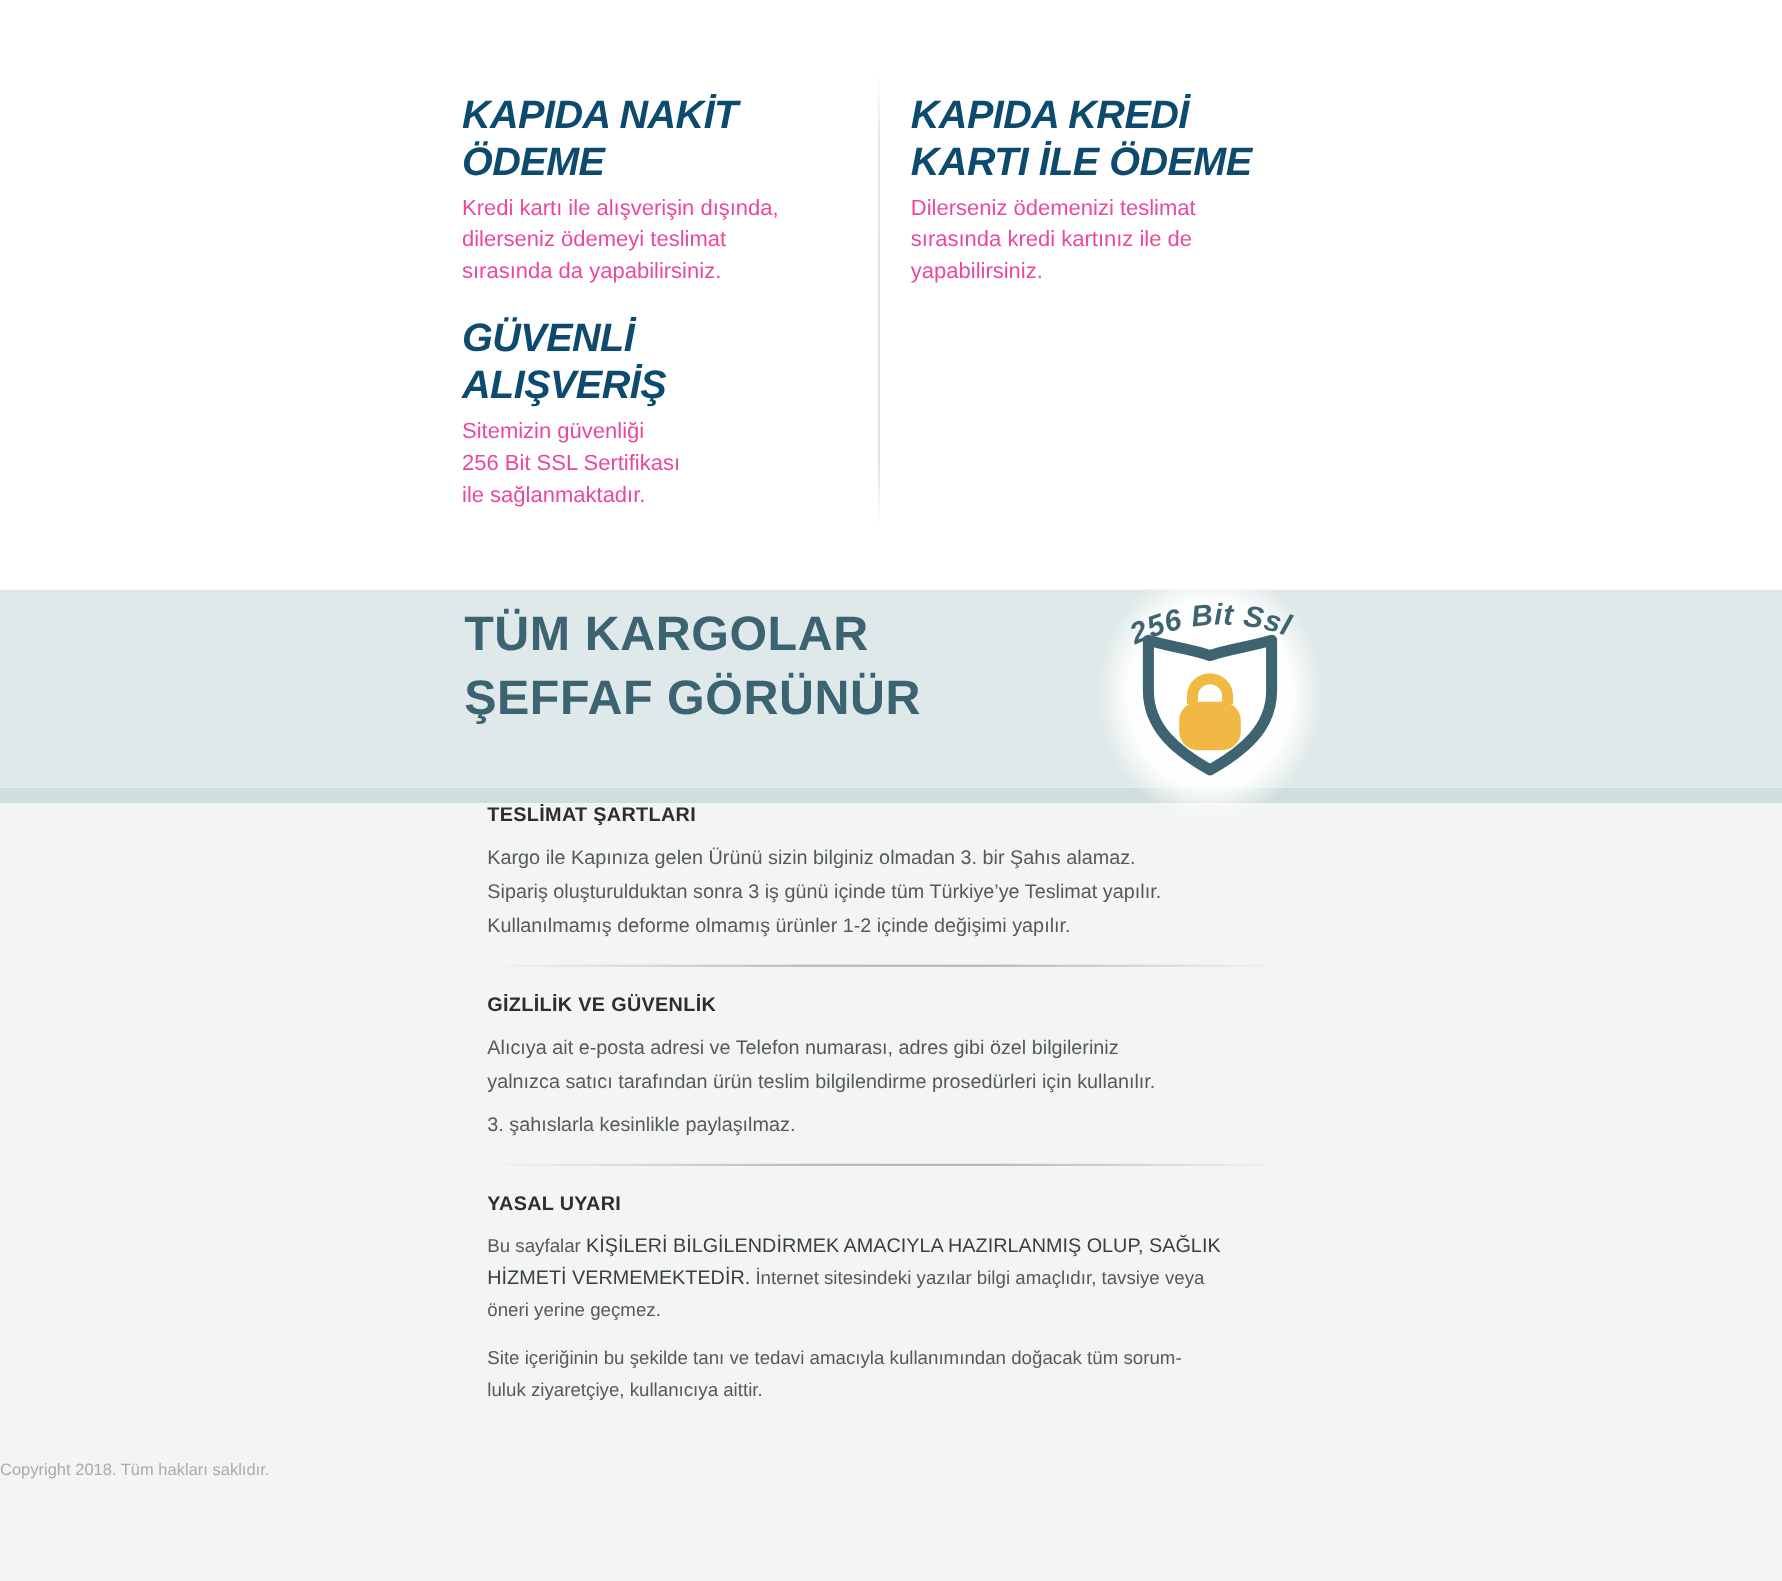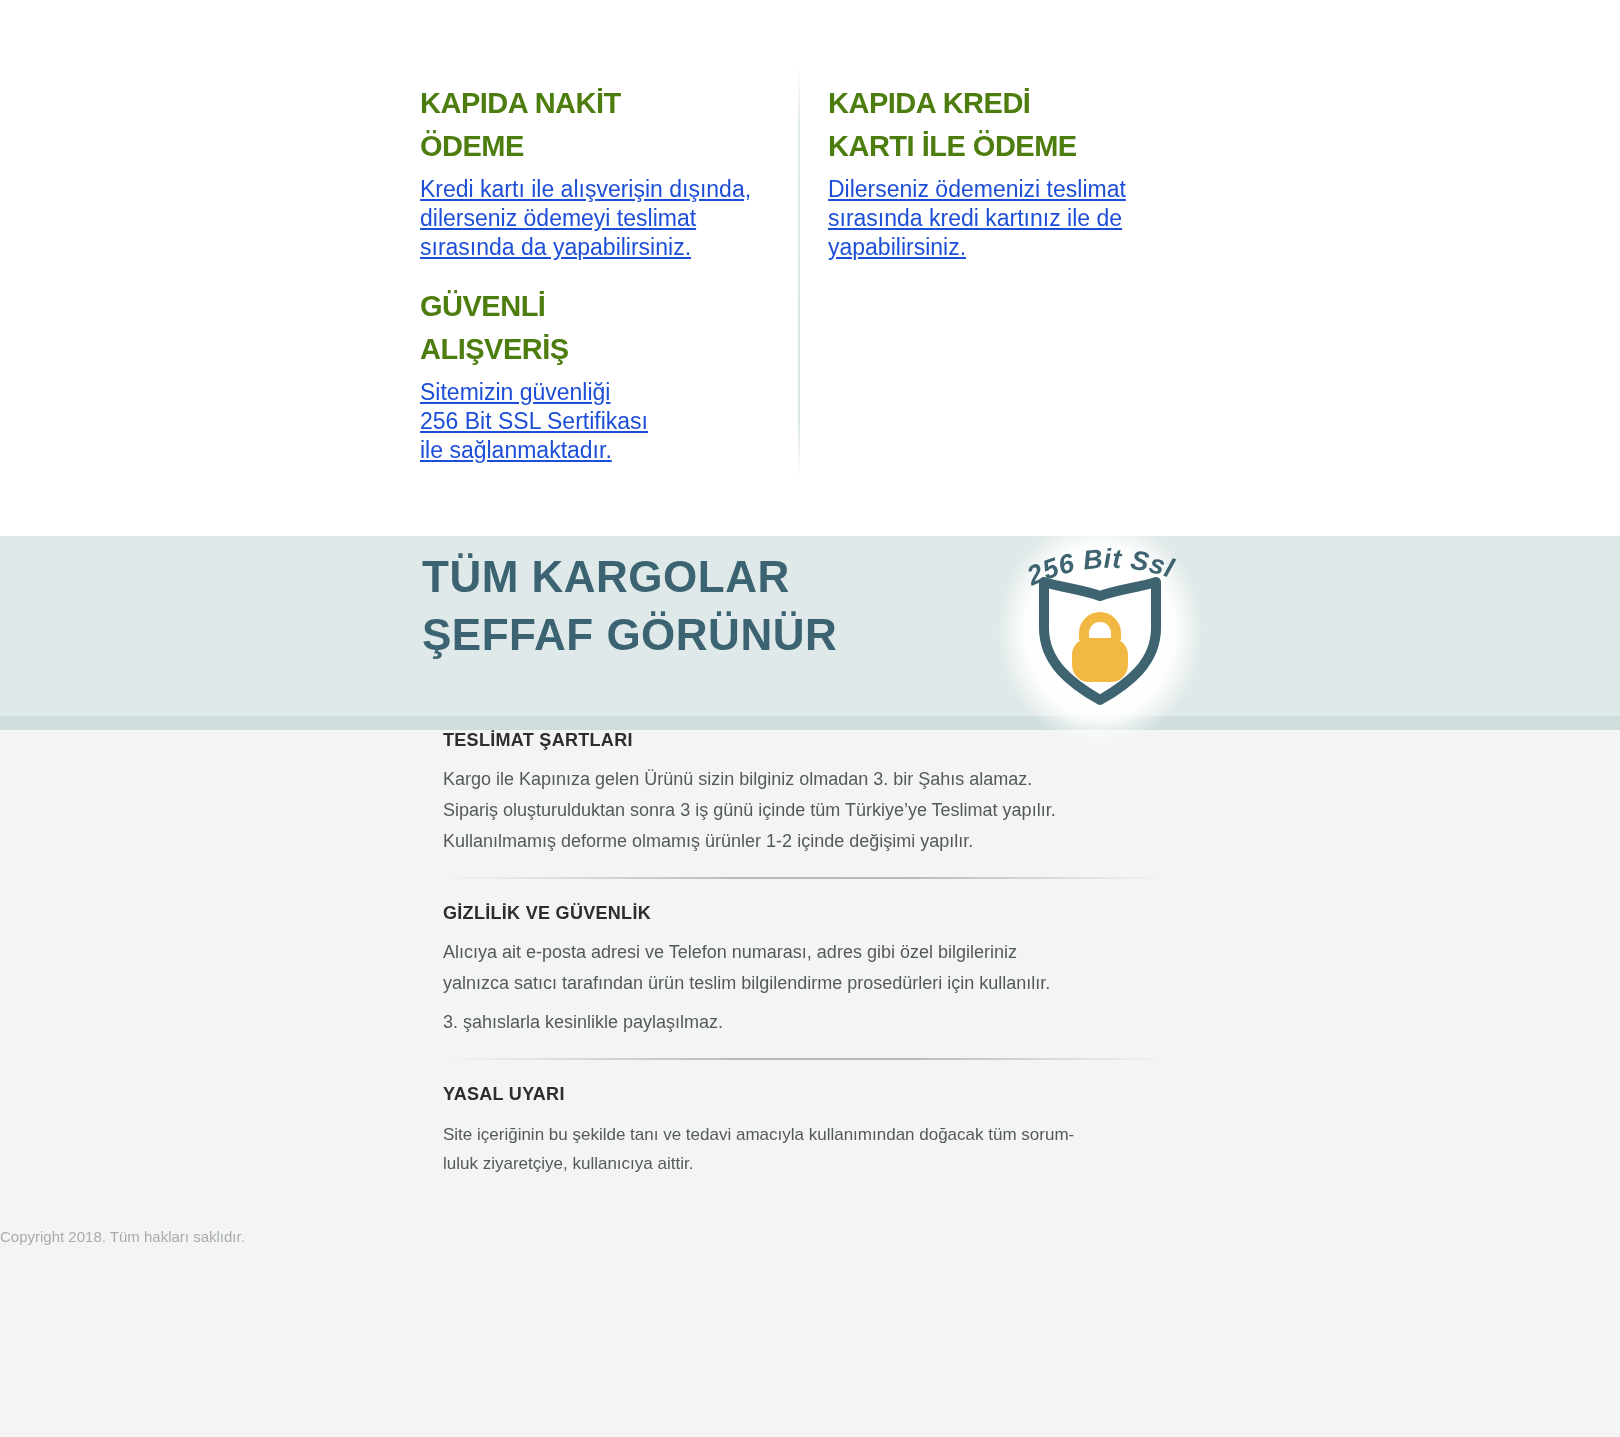--- a/index.html
+++ b/index.html
@@ -16,25 +16,25 @@
   .top-section { height:536px; padding-top:82px; position:relative; background:#ffffff; }
   .v-divider {
     position:absolute; left:798px; top:66px; width:2px; height:414px;
     background:linear-gradient(to bottom, rgba(223,233,233,0), #dfe9e9 15%, #d9e5e5 85%, rgba(223,233,233,0));
   }
   .features-grid {
     margin-left:420px; width:780px;
     display:grid; grid-template-columns:408px 372px; grid-auto-rows:203px;
   }
   .feature-title {
-    font-size:29px; line-height:43px; font-weight:700; letter-spacing:-0.5px;
-    color:#4d7c0f; white-space:pre-line; margin-bottom:7px;
+    font-size:36px; line-height:43px; font-weight:700; letter-spacing:-0.5px;
+    color:#0c4a6e; white-space:pre-line; margin-bottom:7px;font-style:italic;
   }
   .feature-body {
-    font-size:23px; line-height:29px; color:#1d4ed8; white-space:pre-line;text-decoration:underline;
+    font-size:20px; line-height:29px; color:#ec4899; white-space:pre-line;
   }
 
   
   .banner { height:180px; background:#e0e9e9; position:relative; }
   .banner-title {
     margin-left:422px; padding-top:12px;
     font-size:44px; line-height:58px; font-weight:700;
     color:#3c6371; white-space:pre-line; letter-spacing:0.5px;
   }
   .banner-strip { height:14px; background:#cfdedd; }
@@ -141,20 +141,21 @@
       <div class="info-heading">GİZLİLİK VE GÜVENLİK</div>
       <div class="info-text">Alıcıya ait e-posta adresi ve Telefon numarası, adres gibi özel bilgileriniz
 yalnızca satıcı tarafından ürün teslim bilgilendirme prosedürleri için kullanılır.</div>
       <div class="info-text note-text">3. şahıslarla kesinlikle paylaşılmaz.</div>
     </div>
 
     <div class="h-divider"></div>
 
     <div>
       <div class="info-heading">YASAL UYARI</div>
+      <p class="legal-paragraph"><span>Bu sayfalar </span><span class="legal-caps">KİŞİLERİ BİLGİLENDİRMEK AMACIYLA HAZIRLANMIŞ OLUP, SAĞLIK HİZMETİ VERMEMEKTEDİR.</span><span> İnternet sitesindeki yazılar bilgi amaçlıdır, tavsiye veya öneri yerine geçmez.</span></p>
       <p class="legal-paragraph legal-p2 info-text">Site içeriğinin bu şekilde tanı ve tedavi amacıyla kullanımından doğacak tüm sorum-
 luluk ziyaretçiye, kullanıcıya aittir.</p>
     </div>
 
   </div>
 
   <div class="copyright">Copyright 2018. Tüm hakları saklıdır.</div>
 </div>
 
 </body></html>

